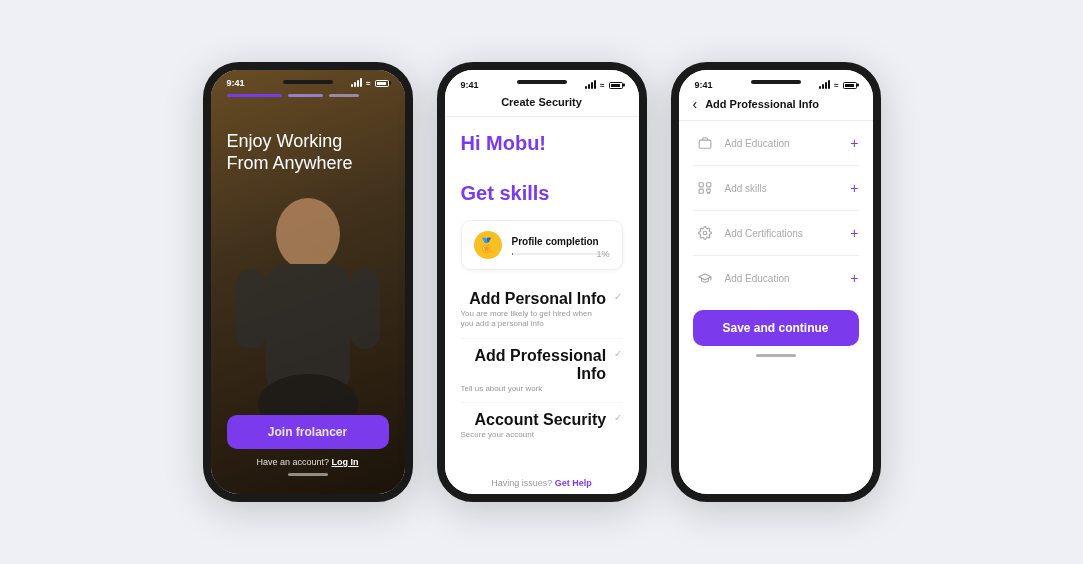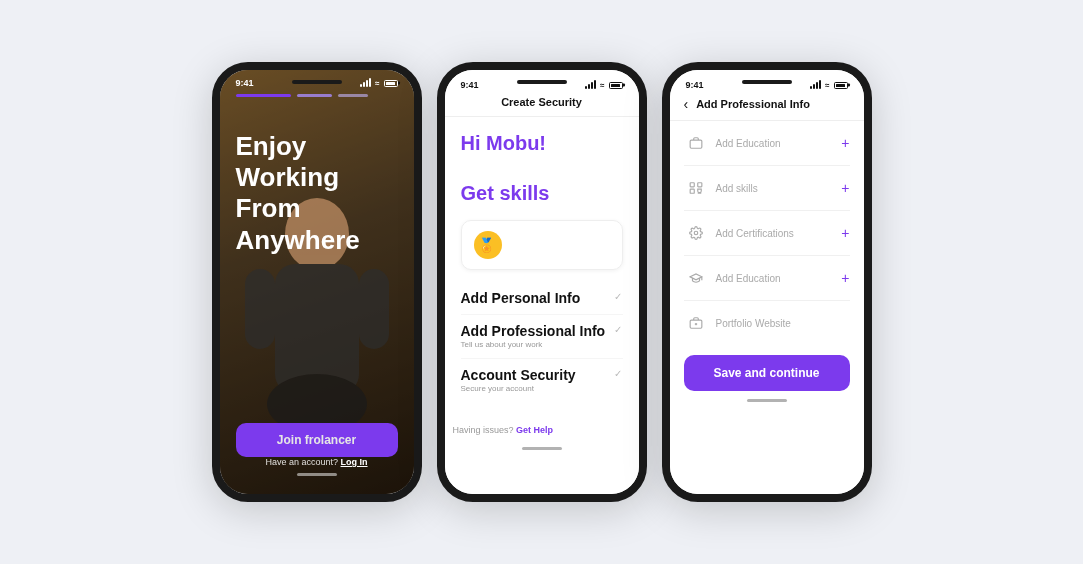--- a/index.html
+++ b/index.html
@@ -11,21 +11,21 @@
       align-items: center;
       min-height: 100vh;
       font-family: -apple-system, BlinkMacSystemFont, 'Segoe UI', sans-serif;
       width: 1083px;
       height: 564px;
       overflow: hidden;
     }
 
     .phones-container {
       display: flex;
-      gap: 15px;
+      gap: 24px;
       align-items: center;
       padding: 20px;
     }
 
     
     .phone {
       width: 210px;
       height: 440px;
       background: #fff;
       border-radius: 36px;
@@ -159,22 +159,22 @@
       height: 100%;
     }
 
     .phone-1-hero-text {
       padding: 30px 16px 0;
       color: #fff;
       flex: 1;
     }
 
     .phone-1-hero-text h2 {
-      font-size: 26px;
-      font-weight: 700;
+      font-size: 18px;
+      font-weight: 400;
       line-height: 1.2;
     }
 
     .progress-dots {
       display: flex;
       gap: 6px;
       padding: 0 16px;
       margin-bottom: 4px;
     }
 
@@ -197,20 +197,21 @@
       font-size: 12px;
       font-weight: 600;
       text-align: center;
       cursor: pointer;
     }
 
     .have-account {
       text-align: center;
       font-size: 9px;
       color: rgba(255,255,255,0.85);
+      margin-top: 8px;
     }
 
     .have-account a {
       color: #fff;
       font-weight: 600;
       text-decoration: underline;
     }
 
     .home-indicator {
       width: 40px;
@@ -319,42 +320,45 @@
       gap: 8px;
     }
 
     .checklist-item:last-child { border-bottom: none; }
 
     .checklist-text {
       flex: 1;
     }
 
     .checklist-title {
-      font-size: 14px;
+      font-size: 16px;
       font-weight: 600;
       color: #111;
+      text-align: right;
     }
 
     .checklist-sub {
       font-size: 8px;
       color: #999;
       margin-top: 1px;
       line-height: 1.3;
     }
 
     .check-mark {
       color: #bbb;
       font-size: 10px;
       margin-top: 1px;
     }
 
     .phone-2-footer {
+      text-align: center;
       padding: 8px;
       font-size: 9px;
       color: #999;
+      margin-top: 7px;
     }
 
     .phone-2-footer a {
       color: #7c3aed;
       font-weight: 600;
       text-decoration: none;
     }
 
     
     .phone-3 .phone-inner {
@@ -525,26 +529,34 @@
       </div>
       <div class="phone-2-content">
         <h1>
           <span>Hi Mobu!</span><br>
           <br>
           <span style="color:#7c3aed">Get skills</span>
         </h1>
 
         <div class="profile-completion-card">
           <div class="medal-icon">🏅</div>
+          <div class="completion-info">
+            <span class="completion-label">Profile completion</span>
+            <span class="completion-pct">1%</span>
+            <div class="completion-bar">
+              <div class="completion-bar-fill"></div>
+            </div>
+          </div>
         </div>
 
         <div class="checklist">
           <div class="checklist-item">
             <div class="checklist-text">
               <div class="checklist-title">Add Personal Info</div>
+              <div class="checklist-sub">You are more likely to get hired when you add a personal info</div>
             </div>
             <div class="check-mark">✓</div>
           </div>
           <div class="checklist-item">
             <div class="checklist-text">
               <div class="checklist-title">Add Professional Info</div>
               <div class="checklist-sub">Tell us about your work</div>
             </div>
             <div class="check-mark">✓</div>
           </div>
@@ -631,31 +643,20 @@
           <div class="info-icon">
             <svg class="svg-icon" viewBox="0 0 24 24" fill="none" stroke="#aaa" stroke-width="2">
               <path d="M22 10v6M2 10l10-5 10 5-10 5z"></path>
               <path d="M6 12v5c3 3 9 3 12 0v-5"></path>
             </svg>
           </div>
           <span class="info-label">Add Education</span>
           <span class="plus-btn">+</span>
         </div>
 
-        <div class="info-item">
-          <div class="info-icon">
-            <svg class="svg-icon" viewBox="0 0 24 24" fill="none" stroke="#aaa" stroke-width="2">
-              <rect x="2" y="7" width="20" height="14" rx="2"></rect>
-              <path d="M16 7V5a2 2 0 0 0-2-2h-4a2 2 0 0 0-2 2v2"></path>
-              <line x1="12" y1="12" x2="12" y2="16"></line>
-              <line x1="10" y1="14" x2="14" y2="14"></line>
-            </svg>
-          </div>
-          <span class="info-label">Portfolio Website</span>
-        </div>
 
       </div>
 
       <div class="save-btn">Save and continue</div>
       <div class="home-indicator dark" style="margin-top:8px"></div>
     </div>
   </div>
 
 </div>
 

